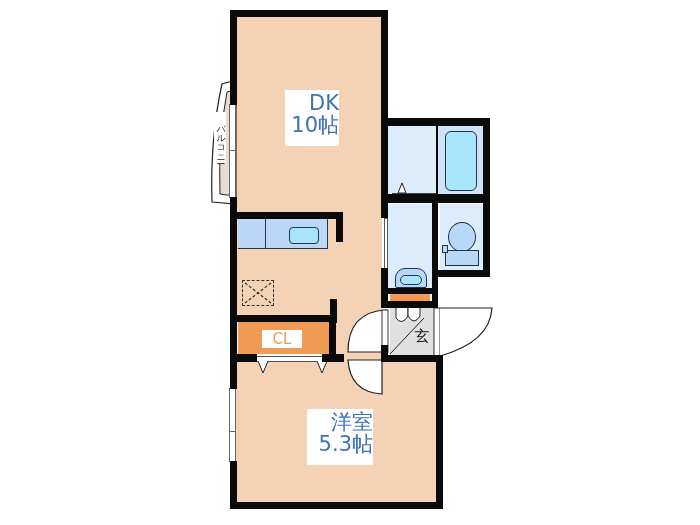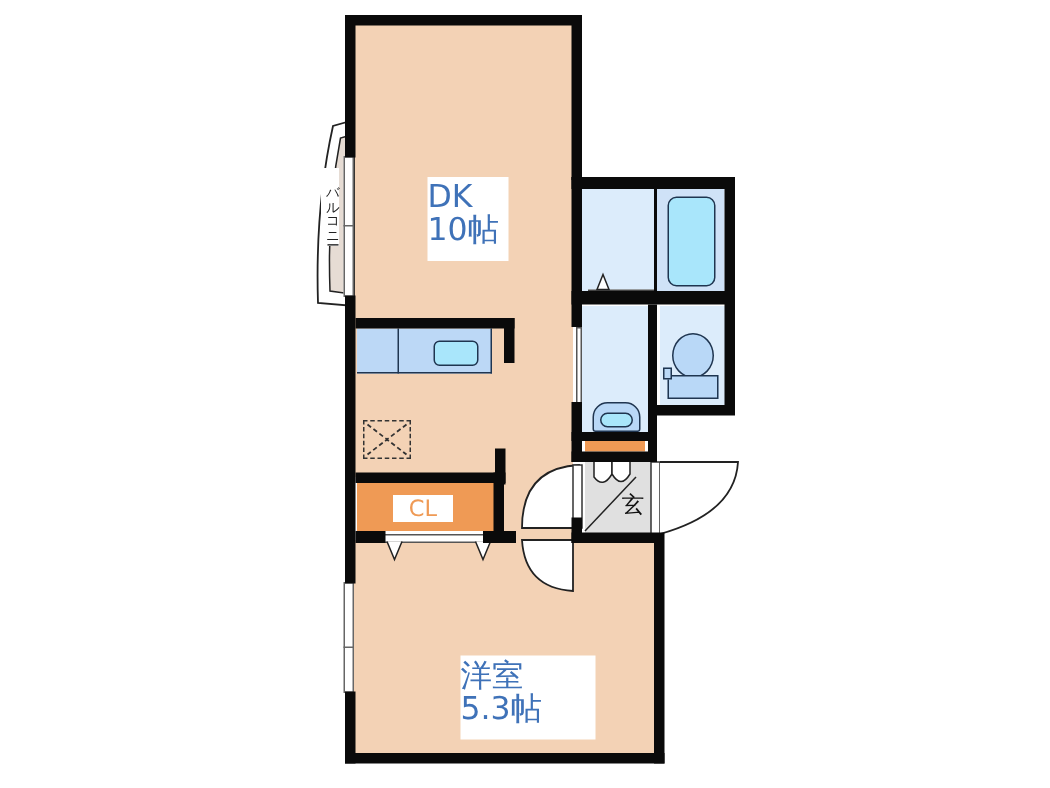--- a/index.html
+++ b/index.html
@@ -1,21 +1,21 @@
 <!DOCTYPE html>
 <html><head>
 <meta charset="utf-8">
 <style>
   html, body { margin:0; padding:0; background:#ffffff; }
   body { width:700px; height:525px; position:relative; overflow:hidden; font-family:"DejaVu Sans", sans-serif; }
   .abs { position:absolute; box-sizing:border-box; }
   .wall { position:absolute; background:#0a0a0a; }
   .floor-wood { background:#f3d2b5; }
   .floor-wet { background:#dcecfb; }
-  .label-box { position:absolute; background:#ffffff; color:#3f72b8; text-align:left; line-height:1.05;margin-top:28px; }
+  .label-box { position:absolute; background:#ffffff; color:#3f72b8; text-align:right; line-height:1.05; }
   svg { position:absolute; overflow:visible; }
 </style>
 </head>
 <body>
 
 <div class="abs floor-wood" style="left:236px;top:16px;width:146px;height:302px;"></div>
 
 <div class="abs floor-wood" style="left:236px;top:360px;width:200px;height:142px;"></div>
 
 <div class="abs floor-wood" style="left:335px;top:240px;width:47px;height:122px;"></div>
@@ -119,16 +119,16 @@
 <div class="wall" style="left:330px;top:299px;width:7px;height:24px;"></div>
 <div class="wall" style="left:237px;top:315px;width:100px;height:7px;"></div>
 <div class="wall" style="left:329px;top:315px;width:7px;height:47px;"></div>
 <div class="wall" style="left:237px;top:354px;width:20px;height:8px;"></div>
 <div class="wall" style="left:322px;top:354px;width:22px;height:8px;"></div>
 
 <div class="label-box" style="left:285px;top:90px;width:54px;height:54px;font-size:21px;padding-top:2px;">
   <div>DK</div>
   <div>10帖</div>
 </div>
-<div class="label-box" style="left:307px;top:409px;width:90px;height:54px;font-size:21px;padding-top:2px;">
+<div class="label-box" style="left:307px;top:409px;width:66px;height:54px;font-size:21px;padding-top:2px;">
   <div>洋室</div>
   <div>5.3帖</div>
 </div>
 
 </body></html>

